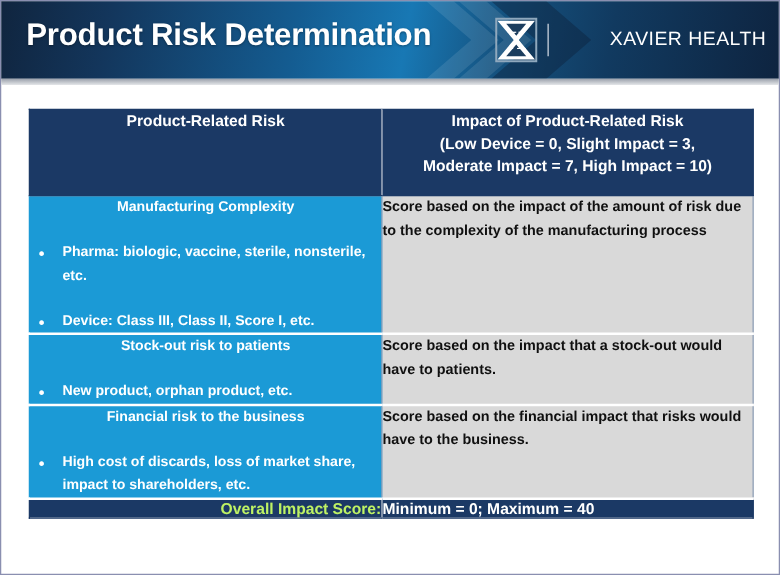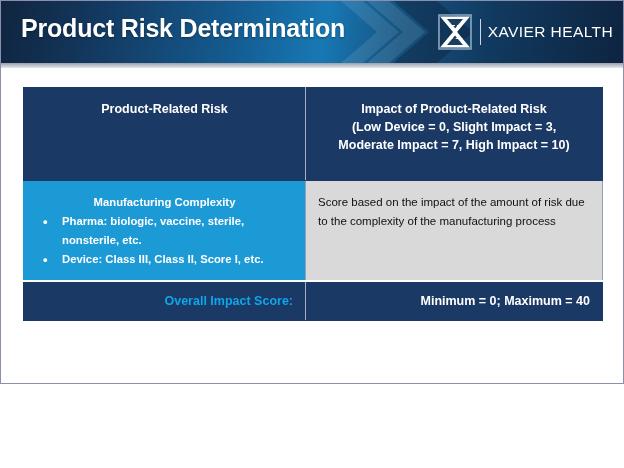--- a/index.html
+++ b/index.html
@@ -10,21 +10,21 @@
   body {
     width: 624px;
     height: 468px;
     font-family: "Liberation Sans", sans-serif;
     overflow: hidden;
   }
 
   .slide {
     position: relative;
     width: 624px;
-    height: 384px;
+    height: 460px;
     box-sizing: border-box;
     border: 1px solid #8a8fb0;
     background: #ffffff;
   }
 
   
   .header {
     position: absolute;
     left: 0;
     top: 0;
@@ -86,33 +86,34 @@
     width: 1px;
     height: 26px;
     background: #cfd8e2;
     margin: 0 7px 0 5px;
   }
   .logo-text {
     font-size: 15.5px;
     color: #ffffff;
     letter-spacing: 0.4px;
     white-space: nowrap;
+    margin-left: 42px;
   }
 
   
   .table {
     position: absolute;
     left: 22px;
     top: 86px;
     width: 579px;
     border-collapse: collapse;
     table-layout: fixed;
   }
   .table td, .table th {
-    padding: 12px;
+    padding: 0;
     vertical-align: top;
   }
 
   .col-left  { width: 282px; }
   .col-right { width: 297px; }
 
   .hdr {
     background: #1b3965;
     color: #ffffff;
     font-weight: bold;
@@ -138,58 +139,59 @@
   }
   .risk-title { display: block; text-align: center; }
   .bullets {
     margin: 0;
     padding: 0;
     list-style: none;
   }
   .bullets li {
     position: relative;
     padding-left: 26px;
-    margin-top: 1px;
+    margin-top: 18px;
   }
   .bullets li:before {
     content: "\2022";
     position: absolute;
     left: 7px;
     top: -1px;
     font-size: 13px;
     line-height: 1.62;
   }
 
   .desc-cell {
     background: #d9d9d9;
     color: #101010;
     font-size: 11.5px;
     padding: 5px 9px 6px 9px;
     border-bottom: 2px solid #ffffff;
     border-right: 1px solid #8fa0b8;
     line-height: 1.62;
+    font-weight: bold;
   }
 
   .total-label {
     background: #1b3965;
-    color: #0ea5e9;
+    color: #bef264;
     font-weight: bold;
     font-size: 12.5px;
     text-align: right;
     padding: 5px 9px 6px 8px;
     border: 1px solid #1b3965;
     border-right: 1px solid #a8b2c4;
     vertical-align: middle;
   }
   .total-value {
     background: #1b3965;
     color: #ffffff;
     font-weight: bold;
     font-size: 12.5px;
-    text-align: right;
+    text-align: left;
     padding: 5px 9px 6px 9px;
     border: 1px solid #1b3965;
     vertical-align: middle;
   }
 </style>
 </head>
 <body>
 
 <div class="slide">
 
@@ -239,21 +241,39 @@
           <span class="risk-title">Manufacturing Complexity</span>
           <ul class="bullets">
             <li>Pharma:  biologic, vaccine, sterile, nonsterile, etc.</li>
             <li>Device:  Class III, Class II, Score I, etc.</li>
           </ul>
         </td>
         <td class="desc-cell">Score based on the impact of the amount of risk due to the complexity of the manufacturing process</td>
       </tr>
 
 
-
+      <tr>
+        <td class="risk-cell">
+          <span class="risk-title">Stock-out risk to patients</span>
+          <ul class="bullets">
+            <li>New product, orphan product, etc.</li>
+          </ul>
+        </td>
+        <td class="desc-cell">Score based on the impact that a stock-out would have to patients.</td>
+      </tr>
+
+      <tr>
+        <td class="risk-cell">
+          <span class="risk-title">Financial risk to the business</span>
+          <ul class="bullets">
+            <li>High cost of discards, loss of market share, impact to shareholders, etc.</li>
+          </ul>
+        </td>
+        <td class="desc-cell">Score based on the financial impact that risks would have to the business.</td>
+      </tr>
 
       <tr>
         <td class="total-label">Overall Impact Score:</td>
         <td class="total-value">Minimum = 0; Maximum = 40</td>
       </tr>
 
     </tbody>
   </table>
 
 </div>

